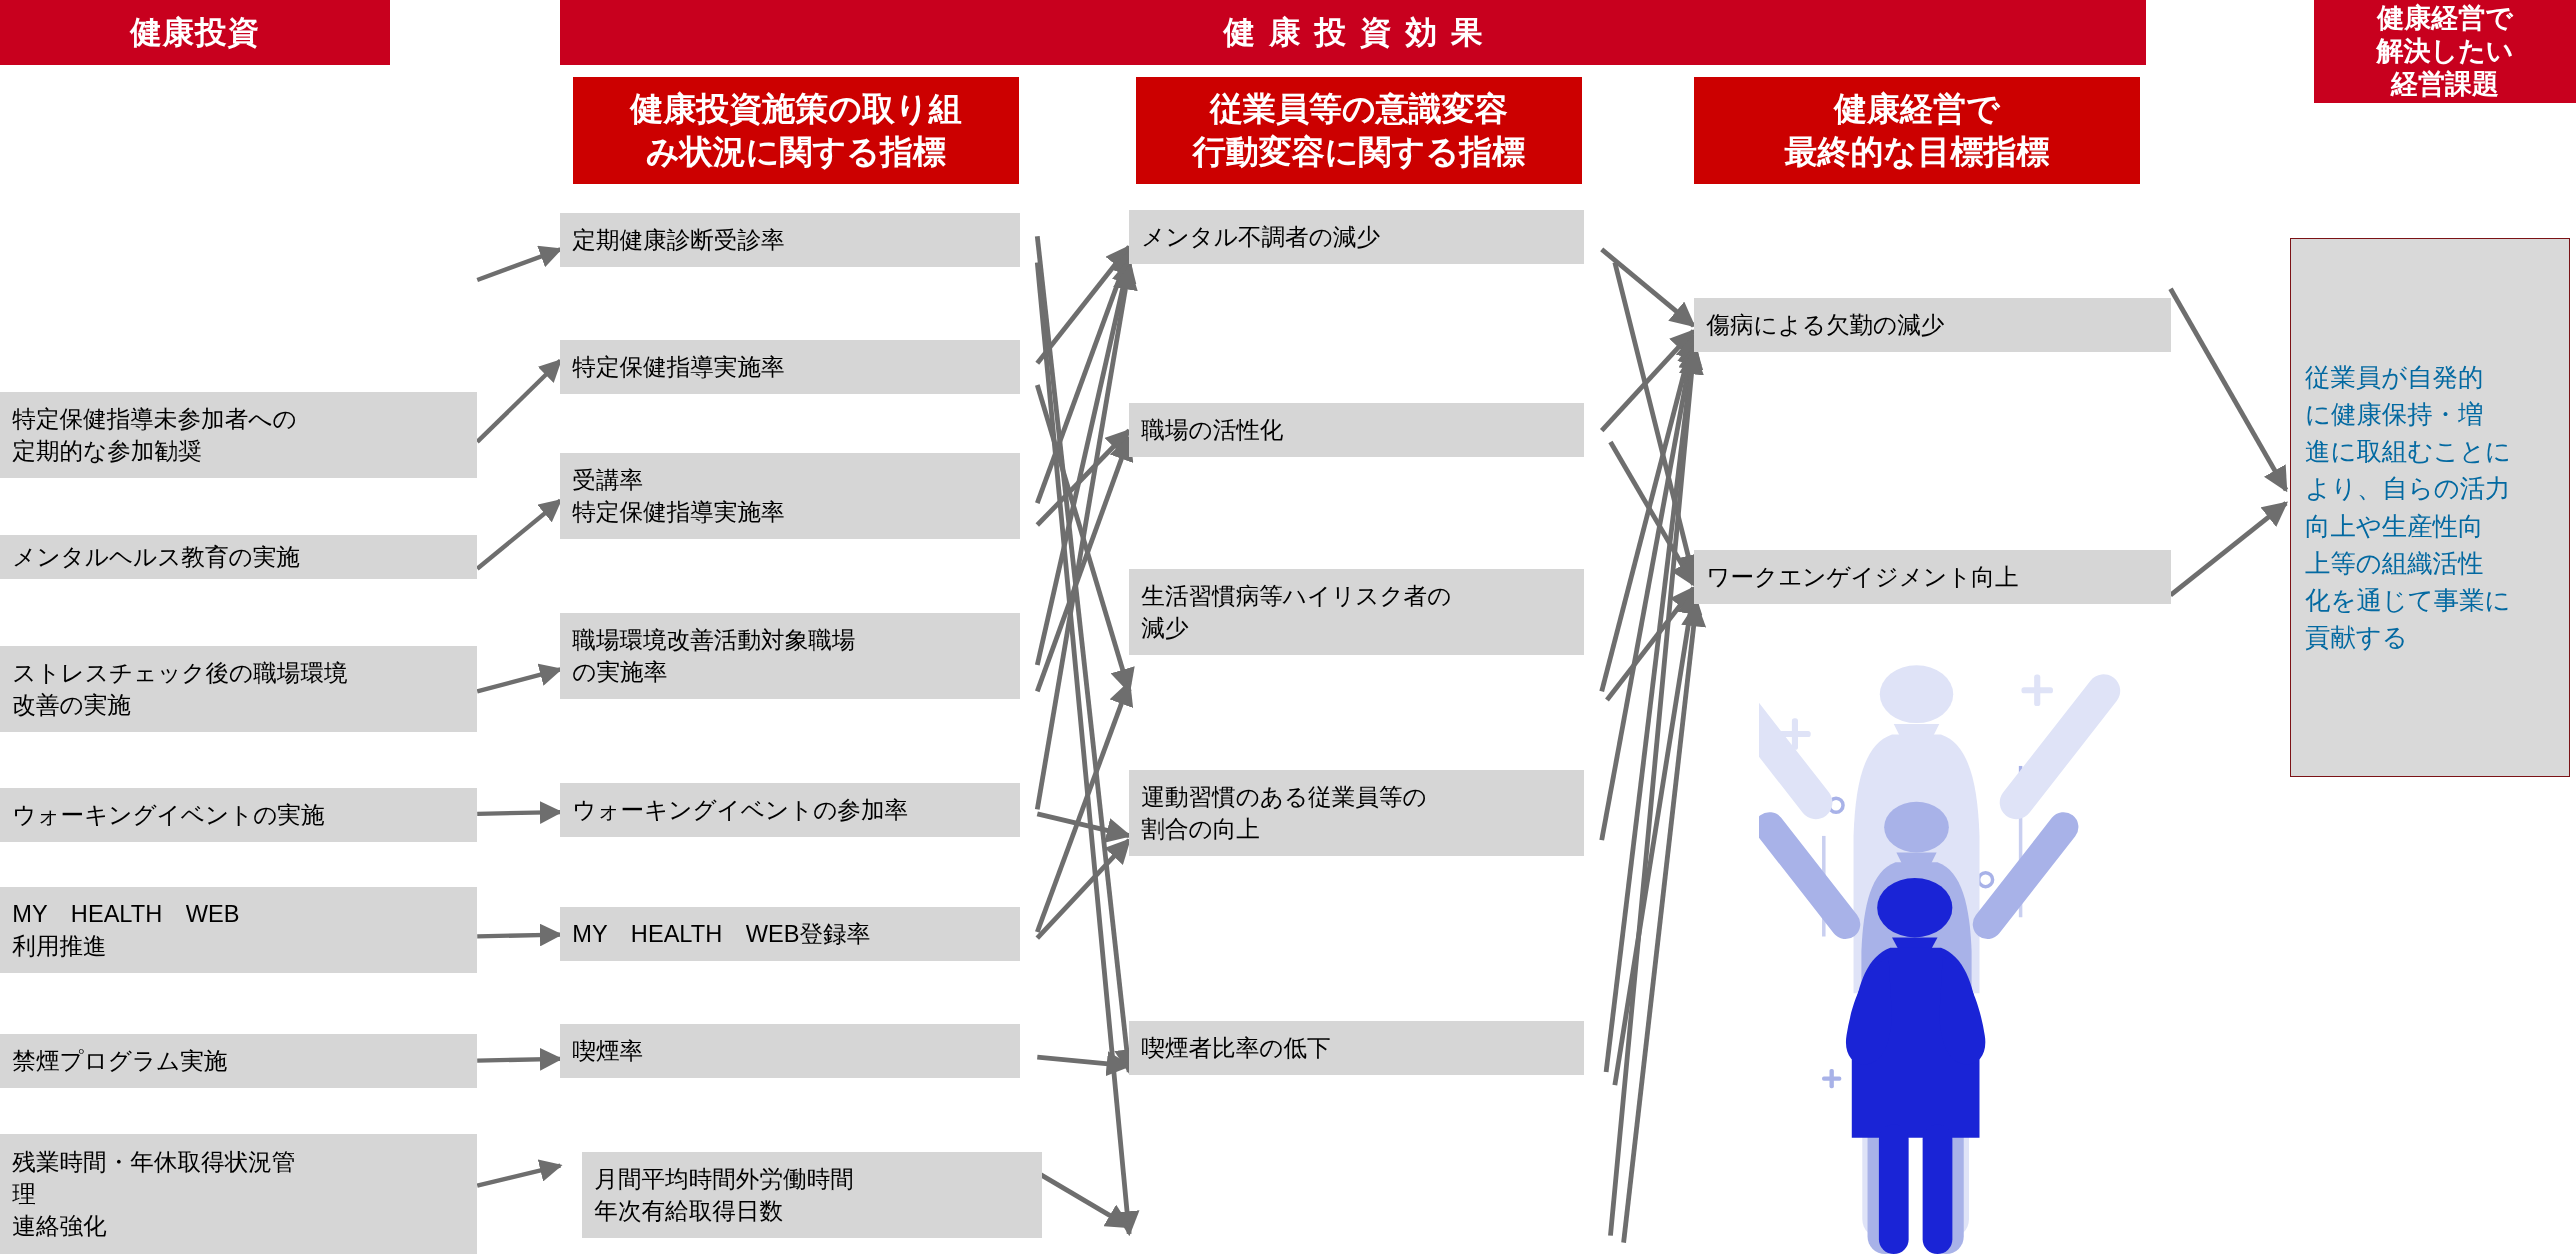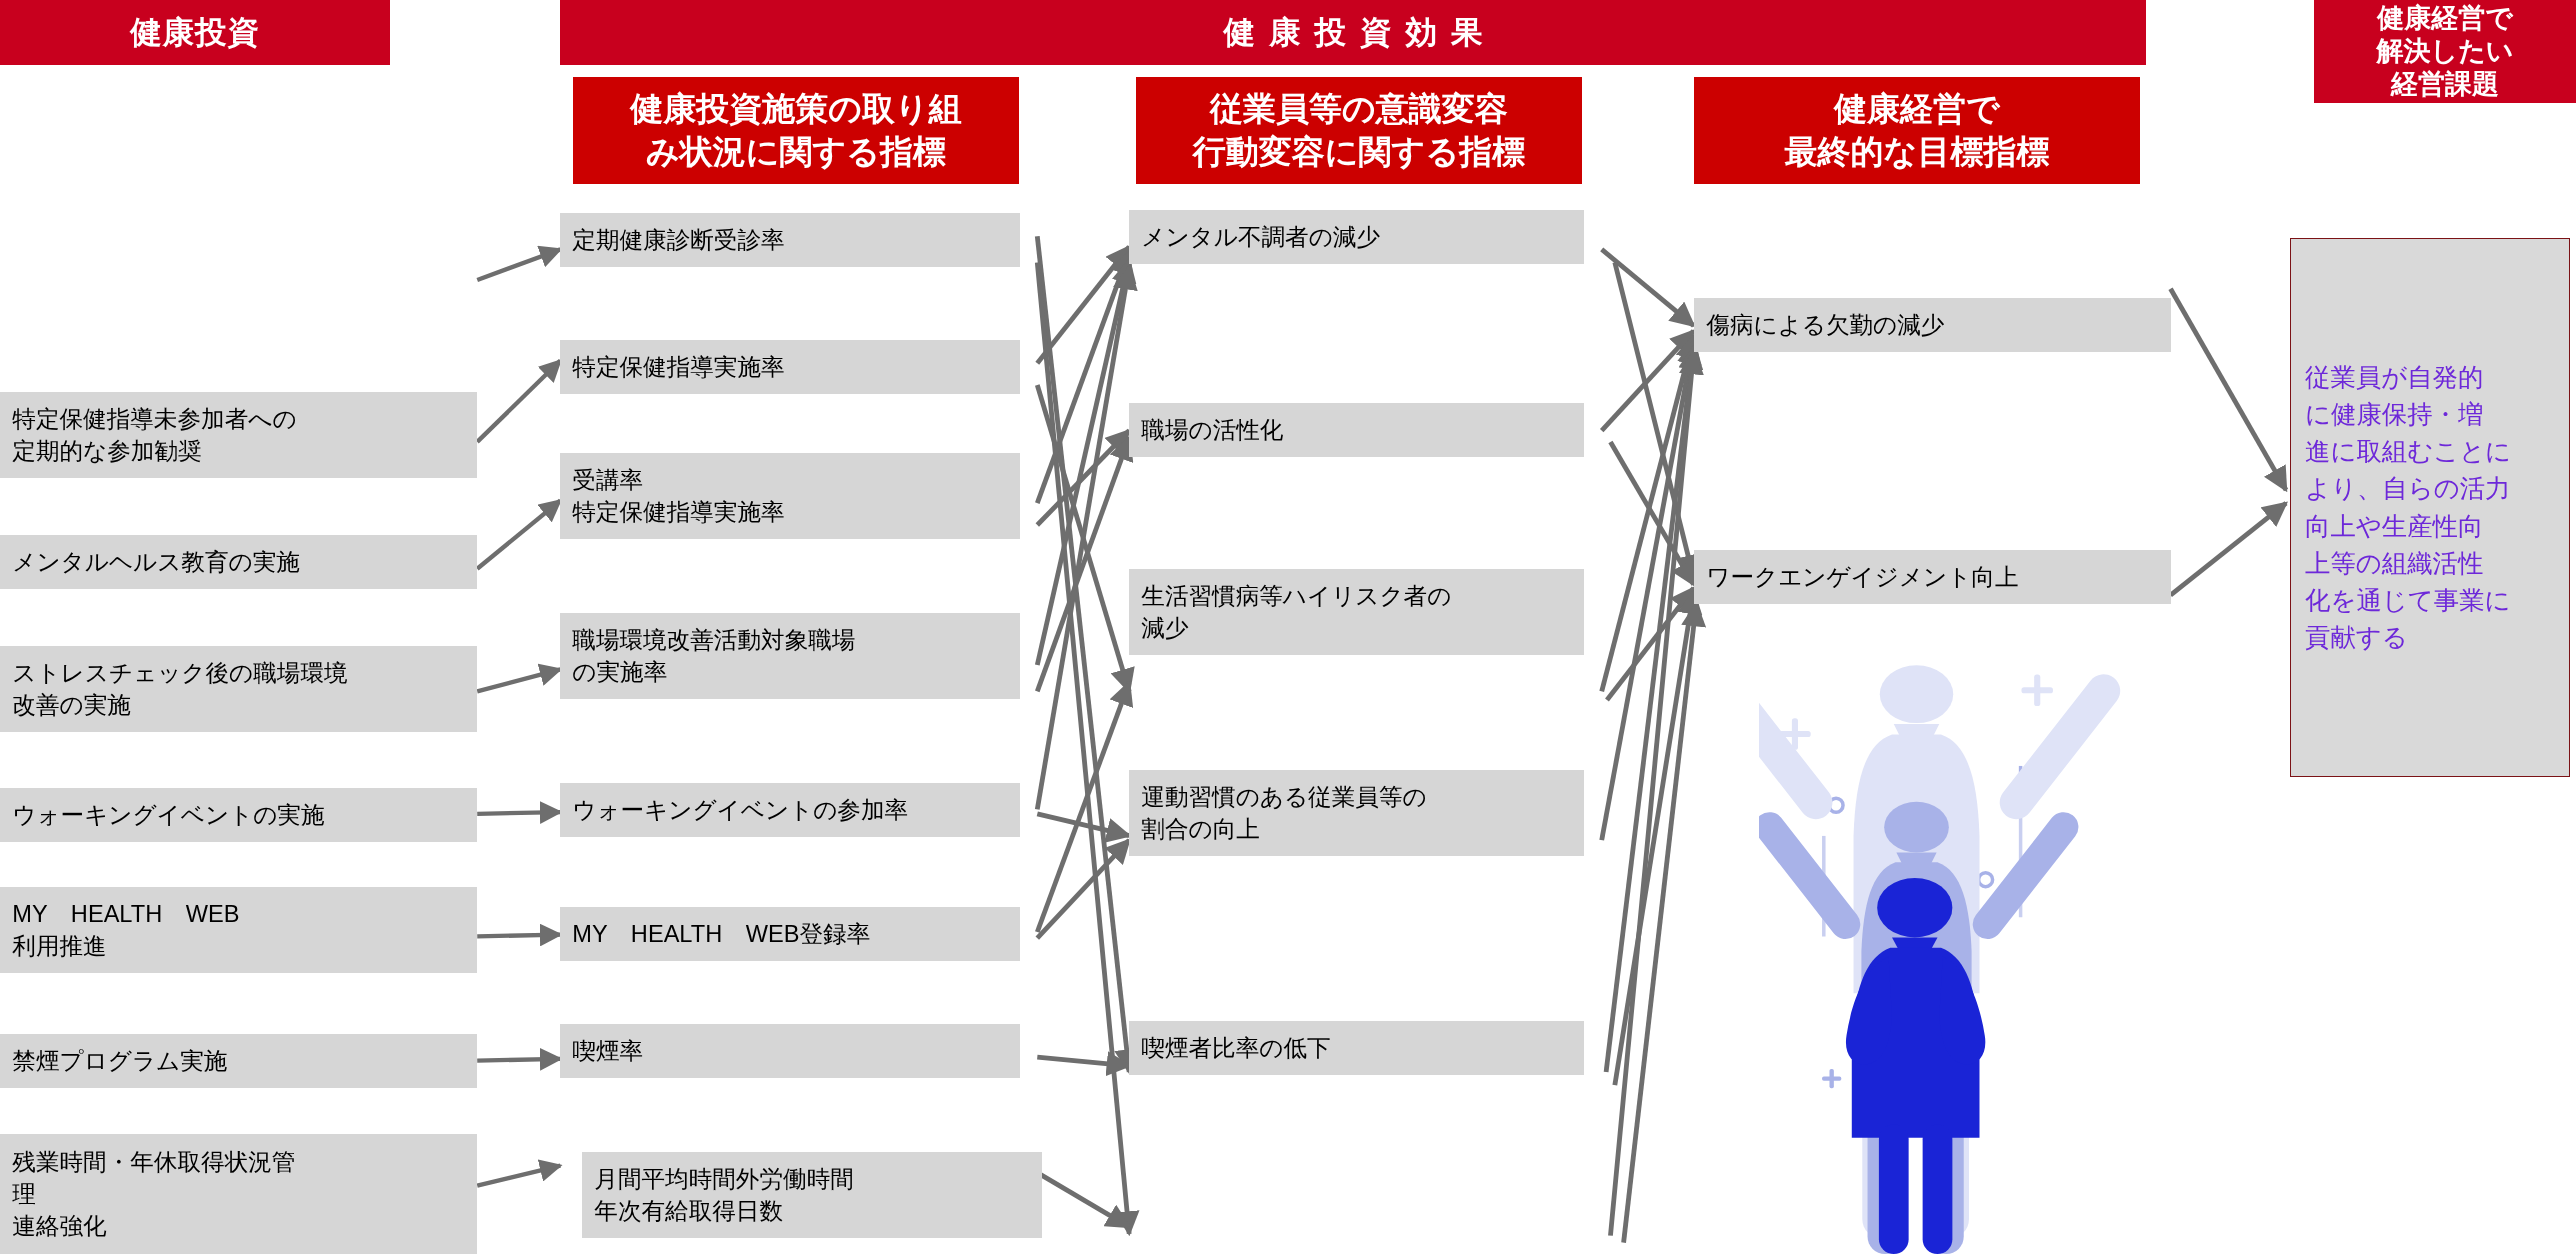--- a/index.html
+++ b/index.html
@@ -68,21 +68,21 @@
     left:2290px; top:238px; width:280px; height:539px;
     background:#D9D9D9;
     border:1.8px solid #7B1216;
     box-sizing:border-box;
     display:flex;
     align-items:center;
     justify-content:flex-start;
     padding:12.3px 14px;
     font-size:25.4px;
     line-height:1.46;
-    color:#6d28d9;
+    color:#0369a1;
   }
 
   
   #arrows{
     position:absolute;
     left:0; top:0;
     width:2576px; height:1254px;
     pointer-events:none;
   }
   
@@ -219,21 +219,21 @@
       <path d="M150 368 C 118 380, 108 425, 106 478 L 106 585 h146 L 252 478 C 250 425, 240 380, 208 368 Z"></path>
       <path d="M148 378 C 120 392, 106 430, 100 468 C 96 492, 110 506, 128 500 C 146 493, 150 470, 152 448 Z"></path>
       <path d="M210 378 C 238 392, 252 430, 258 468 C 262 492, 248 506, 230 500 C 212 493, 208 470, 206 448 Z"></path>
       <rect x="137" y="570" width="34" height="148" rx="17"></rect>
       <rect x="187" y="570" width="34" height="148" rx="17"></rect>
     </g>
   </svg>
 
   <div class="box" style="left:0px;  top:392px;  width:477px; height:86px;">特定保健指導未参加者への
 定期的な参加勧奨</div>
-  <div class="box" style="left:0px;  top:535px;  width:477px; height:54px;">メンタルヘルス教育の実施</div>
+  <div class="box" style="left:0px;  top:535px;  width:477px; height:44px;">メンタルヘルス教育の実施</div>
   <div class="box" style="left:0px;  top:646px;  width:477px; height:86px;">ストレスチェック後の職場環境
 改善の実施</div>
   <div class="box" style="left:0px;  top:788px;  width:477px; height:54px;">ウォーキングイベントの実施</div>
   <div class="box" style="left:0px;  top:887px; width:477px; height:86px;">MY　HEALTH　WEB
 利用推進</div>
   <div class="box" style="left:0px;  top:1034px; width:477px; height:54px;">禁煙プログラム実施</div>
   <div class="box" style="left:0px;  top:1134px; width:477px; height:120px;">残業時間・年休取得状況管
 理
 連絡強化</div>
 

